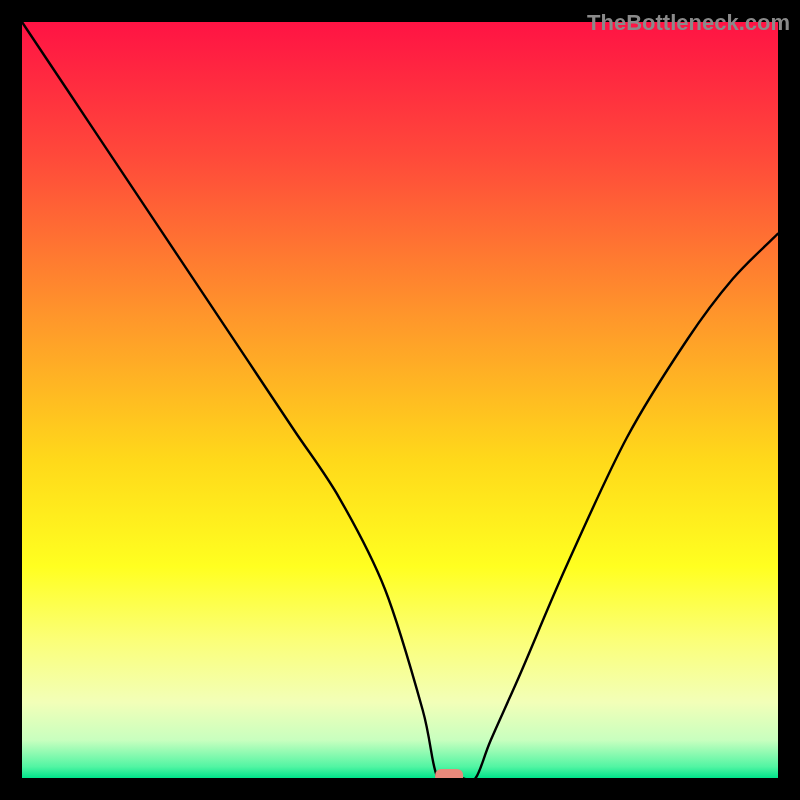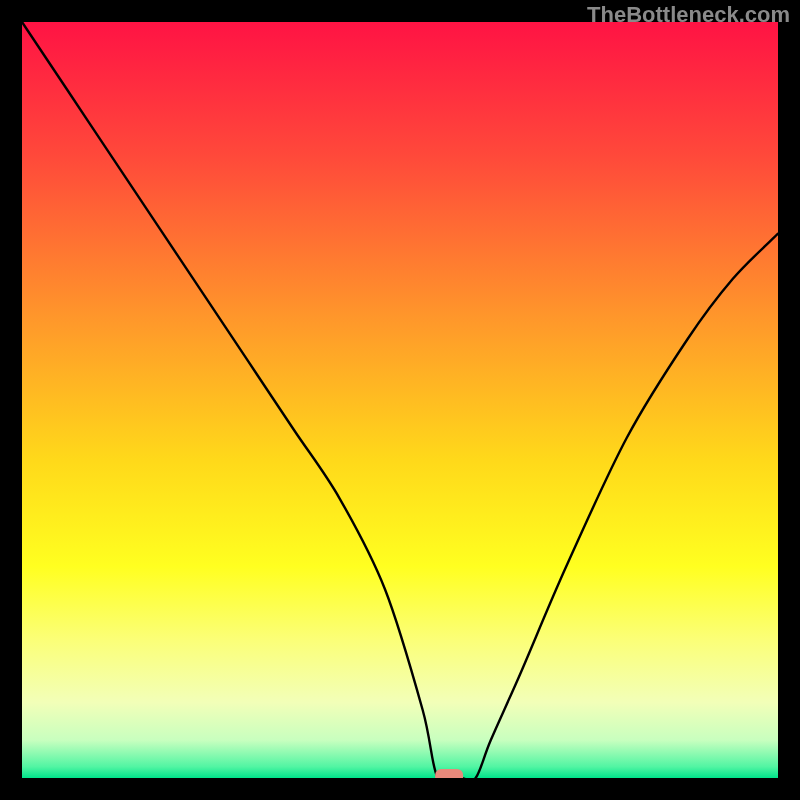--- a/index.html
+++ b/index.html
@@ -11,21 +11,21 @@
     overflow: hidden;
   }
   .container {
     position: relative;
     width: 800px;
     height: 800px;
     background: #000;
   }
   .watermark {
     position: absolute;
-    top: 2px;
+    top: 10px;
     right: 10px;
     font-family: Arial, Helvetica, sans-serif;
     font-size: 22px;
     font-weight: bold;
     color: #8a8a8a;
     z-index: 10;
   }
   .plot-area {
     position: absolute;
     left: 22px;

